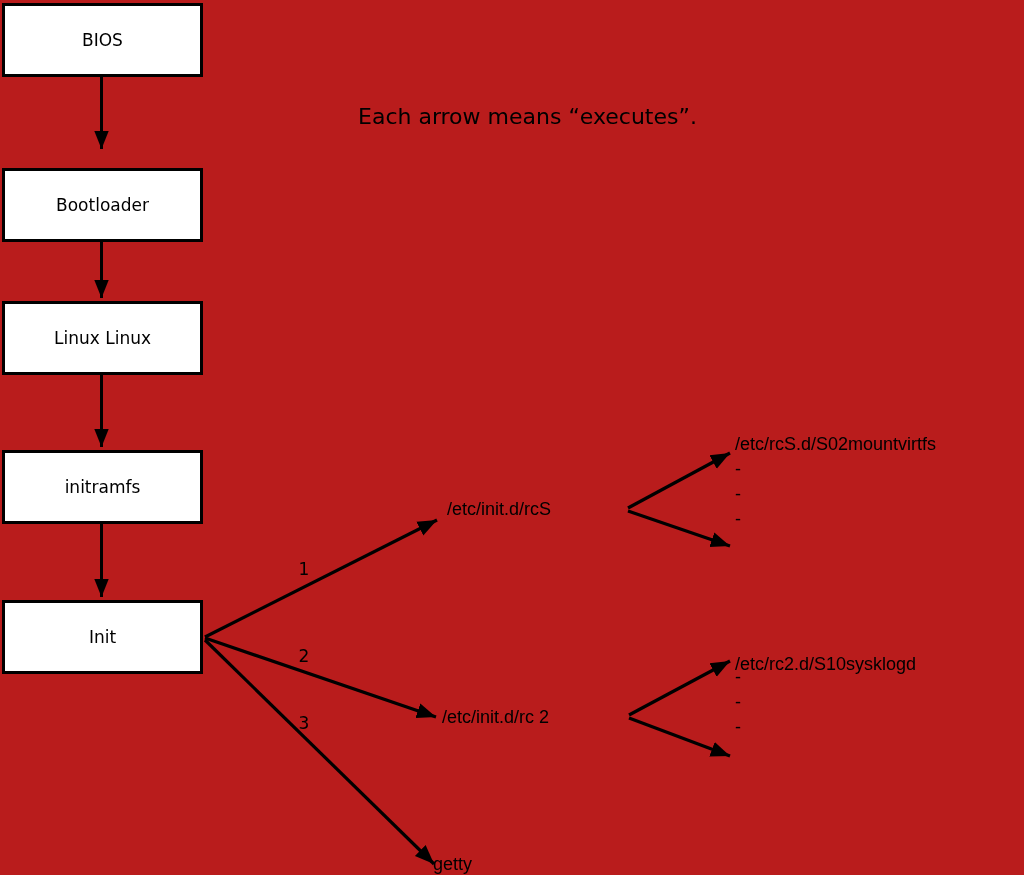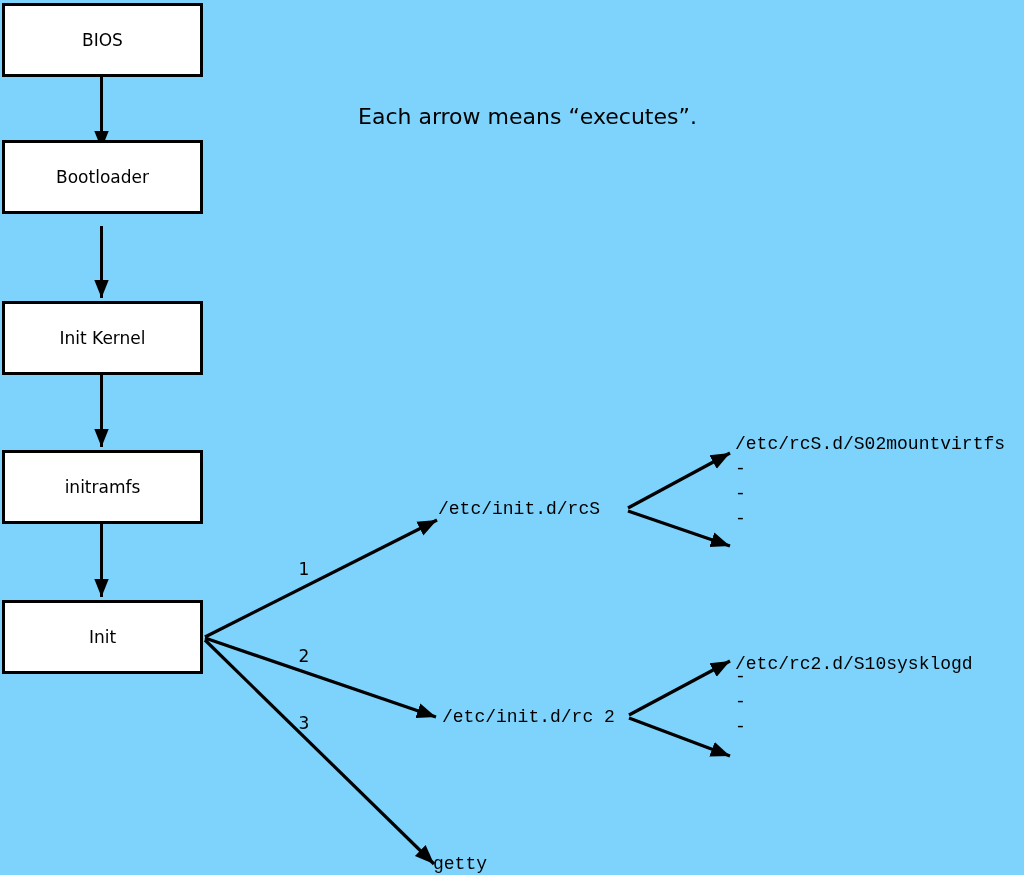--- a/index.html
+++ b/index.html
@@ -1,20 +1,20 @@
 <!DOCTYPE html>
 <html><head>
 <meta charset="utf-8">
 <style>
   html, body { margin: 0; padding: 0; background: #ffffff; }
   #stage {
     position: relative;
     width: 1024px;
     height: 875px;
-    background: #7dd3fc;
+    background: #b91c1c;
     font-family: "DejaVu Sans", "Liberation Sans", sans-serif;
     color: #000000;
     overflow: hidden;
   }
   #arrows {
     position: absolute;
     left: 0; top: 0;
     width: 1024px; height: 875px;
   }
   .box {
@@ -24,34 +24,34 @@
     height: 74px;
     box-sizing: border-box;
     border: 3px solid #000000;
     background: #ffffff;
     display: flex;
     align-items: center;
     justify-content: center;
     font-size: 17px;
   }
   .box-bios       { top: 3px; }
-  .box-bootloader { top: 140px; }
+  .box-bootloader { top: 168px; }
   .box-kernel     { top: 301px; }
   .box-initramfs  { top: 450px; }
   .box-init       { top: 600px; }
   .note {
     position: absolute;
     left: 358px;
     top: 104px;
     font-size: 22px;
     white-space: nowrap;
   }
   .mono {
     position: absolute;
-    font-family: Liberation Mono, monospace;
+    font-family: Liberation Sans, sans-serif;
     font-size: 18px;
     line-height: 24px;
     white-space: nowrap;
   }
   .branch-num {
     position: absolute;
     width: 20px;
     text-align: center;
     font-size: 17px;
     line-height: 22px;
@@ -93,36 +93,36 @@
     </g>
   </svg>
 
   <div class="box box-bios">
     <span>BIOS</span>
   </div>
   <div class="box box-bootloader">
     <span>Bootloader</span>
   </div>
   <div class="box box-kernel">
-    <span>Init Kernel</span>
+    <span>Linux Linux</span>
   </div>
   <div class="box box-init">
     <span>Init</span>
   </div>
   <div class="box box-initramfs">
     <span>initramfs</span>
   </div>
 
   <div class="note">Each arrow means “executes”.</div>
 
   <div class="branch-num" style="left:294px; top:558px;">1</div>
   <div class="branch-num" style="left:294px; top:645px;">2</div>
   <div class="branch-num" style="left:294px; top:712px;">3</div>
 
-  <div class="mono" style="left:438px; top:497px;">/etc/init.d/rcS</div>
+  <div class="mono" style="left:447px; top:497px;">/etc/init.d/rcS</div>
   <div class="mono" style="left:442px; top:705px;">/etc/init.d/rc 2</div>
   <div class="mono" style="left:433px; top:852px;">getty</div>
 
   <div class="mono" style="left:735px; top:432px;">/etc/rcS.d/S02mountvirtfs</div>
   <div class="mono" style="left:735px; top:457px;">-</div>
   <div class="mono" style="left:735px; top:482px;">-</div>
   <div class="mono" style="left:735px; top:507px;">-</div>
 
   <div class="mono" style="left:735px; top:640px;margin-top:12px;">/etc/rc2.d/S10sysklogd</div>
   <div class="mono" style="left:735px; top:665px;">-</div>

